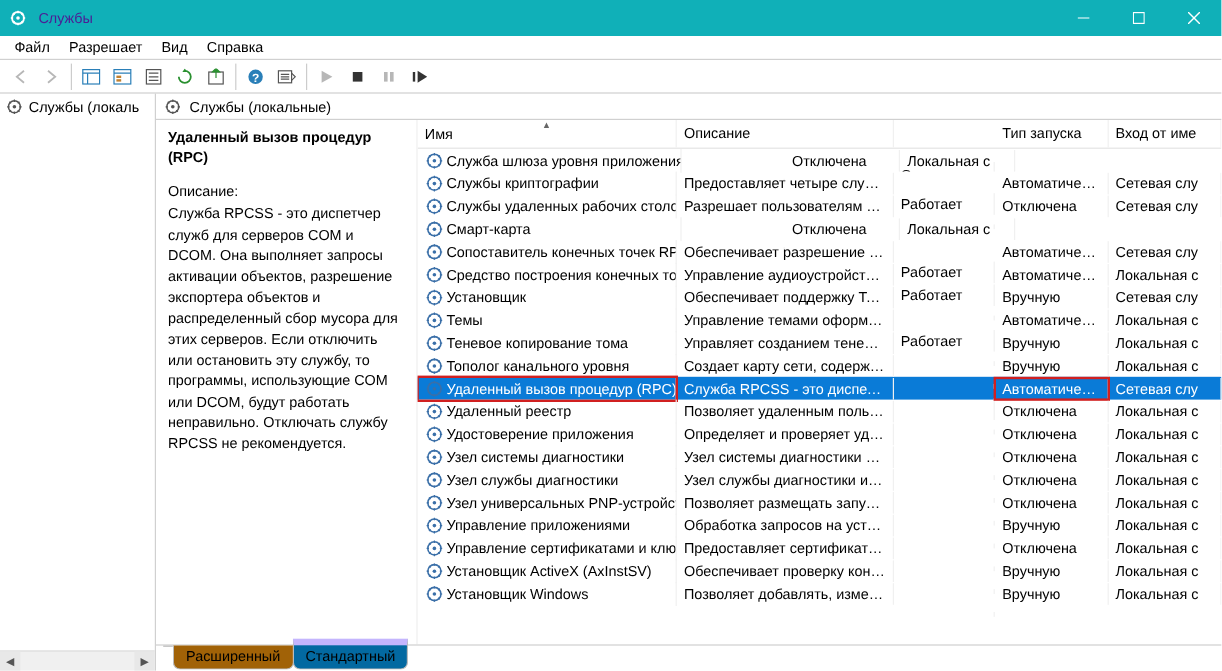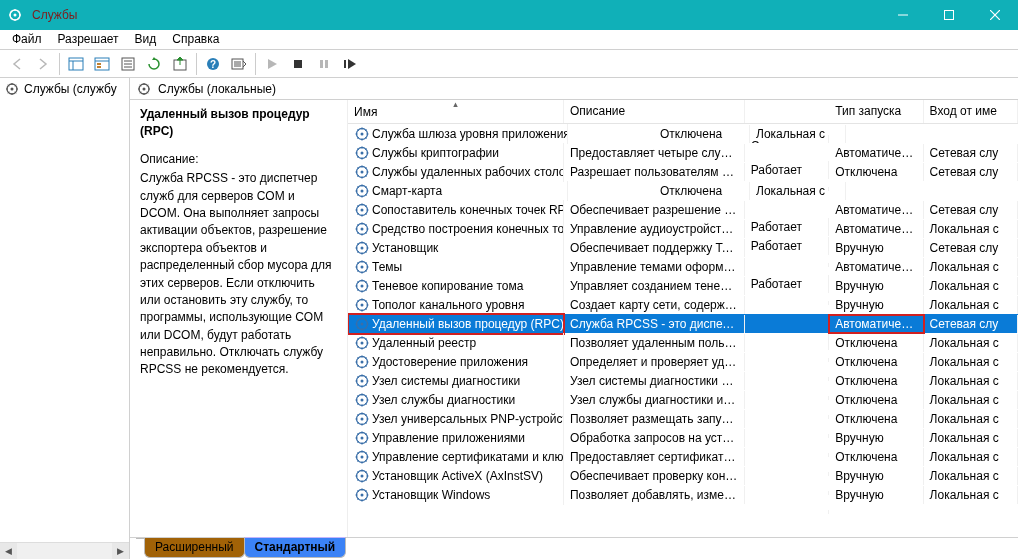--- a/index.html
+++ b/index.html
@@ -1,17 +1,17 @@
 <!DOCTYPE html>
 <html><head>
 <meta charset="utf-8">
 <style>
   * { box-sizing: border-box; margin: 0; padding: 0; font-family: "Segoe UI", Tahoma, sans-serif; }
   body { width: 1018px; height: 559px; background: #fff; overflow: hidden; font-size: 12px; }
-  .titlebar { height: 30px; background: #10b0b8; display: flex; align-items: center; color: #7f1d1d; }
+  .titlebar { height: 30px; background: #10b0b8; display: flex; align-items: center; color: #4c1d95; }
   .title-icon { width: 30px; height: 30px; display:flex; align-items:center; justify-content:center; }
   .title-text { flex: 1; font-size: 12px; padding-left: 2px; }
   .win-btns { display:flex; }
   .win-btn { width: 46px; height: 30px; display:flex; align-items:center; justify-content:center; color:#fff; }
   .menubar { height: 20px; display:flex; align-items:flex-start; padding: 0 4px; border-bottom: 1px solid #d0d0d0; }
   .menubar span { padding: 2px 8px; font-size: 12px; }
   .toolbar { height: 28px; display:flex; align-items:center; padding: 0 4px; border-bottom: 1px solid #d0d0d0; gap:0; }
   .tbtn { width: 24px; height: 24px; display:flex; align-items:center; justify-content:center; border:1px solid transparent; margin:0 1px;}
   .tsep { width:1px; height:22px; background:#ccc; margin:0 3px; }
   .tbtn.disabled svg { opacity:.35; }
@@ -38,21 +38,21 @@
   .col-logon { width:96px; }
   .list-header .col-name { justify-content:flex-start; position:relative;}
   .sort-arrow { position:absolute; left:50%; top:-1px; transform:translateX(-50%); font-size:9px; color:#666;}
   .row { display:flex; height:19px; align-items:center; font-size:12px; }
   .row .col { padding: 2px 6px; }
   .row.selected { background:#0a7bd7; color:#fff; }
   .row.selected .col-name, .row.selected .col-start { outline: 2px solid #d12020; outline-offset:-1px;}
   .svc-icon { width:16px; height:16px; flex-shrink:0;}
   .tabs { height: 22px; border-top:1px solid #d0d0d0; display:flex; align-items:flex-end; padding-left:6px; font-size:12px;}
   .tab { padding:2px 10px 3px; border:1px solid #bbb; border-top:none; border-top-left-radius:0; border-bottom-left-radius:6px; border-bottom-right-radius:6px; background:#a16207; margin-right:-1px; position:relative; top:-1px;}
-  .tab.active { background:#3b82f6; font-weight:bold; border-top:1px solid #c4b5fd;}
+  .tab.active { background:#0369a1; font-weight:normal; border-top:6px solid #c4b5fd;}
   .gear-icon { width:16px; height:16px; }
   
   .list-pane::-webkit-scrollbar { width:17px; height:17px;}
   .list-pane::-webkit-scrollbar-track { background:#f0f0f0;}
   .list-pane::-webkit-scrollbar-thumb { background:#cdcdcd;}
 </style>
 </head>
 <body>
 
 <div class="titlebar">
@@ -180,21 +180,21 @@
 </div>
 
 <div class="main">
   <div class="left-pane">
     <div class="left-head">
       <svg class="gear-icon" viewBox="0 0 16 16">
           <circle cx="8" cy="8" r="5" fill="none" stroke="#555" stroke-width="1.3"></circle>
           <circle cx="8" cy="8" r="1.5" fill="#555"></circle>
           <path d="M8 2v2M8 12v2M2 8h2M12 8h2M3.8 3.8l1.4 1.4M10.8 10.8l1.4 1.4M3.8 12.2l1.4-1.4M10.8 5.2l1.4-1.4" stroke="#555" stroke-width="1"></path>
         </svg>
-      <span>Службы (службу</span>
+      <span>Службы (локаль</span>
     </div>
     <div class="left-scroll">
       <div class="sc-arrow">◀</div>
       <div class="sc-track"></div>
       <div class="sc-arrow">▶</div>
     </div>
   </div>
 
   <div class="right-pane">
     <div class="inner-titlebar">

